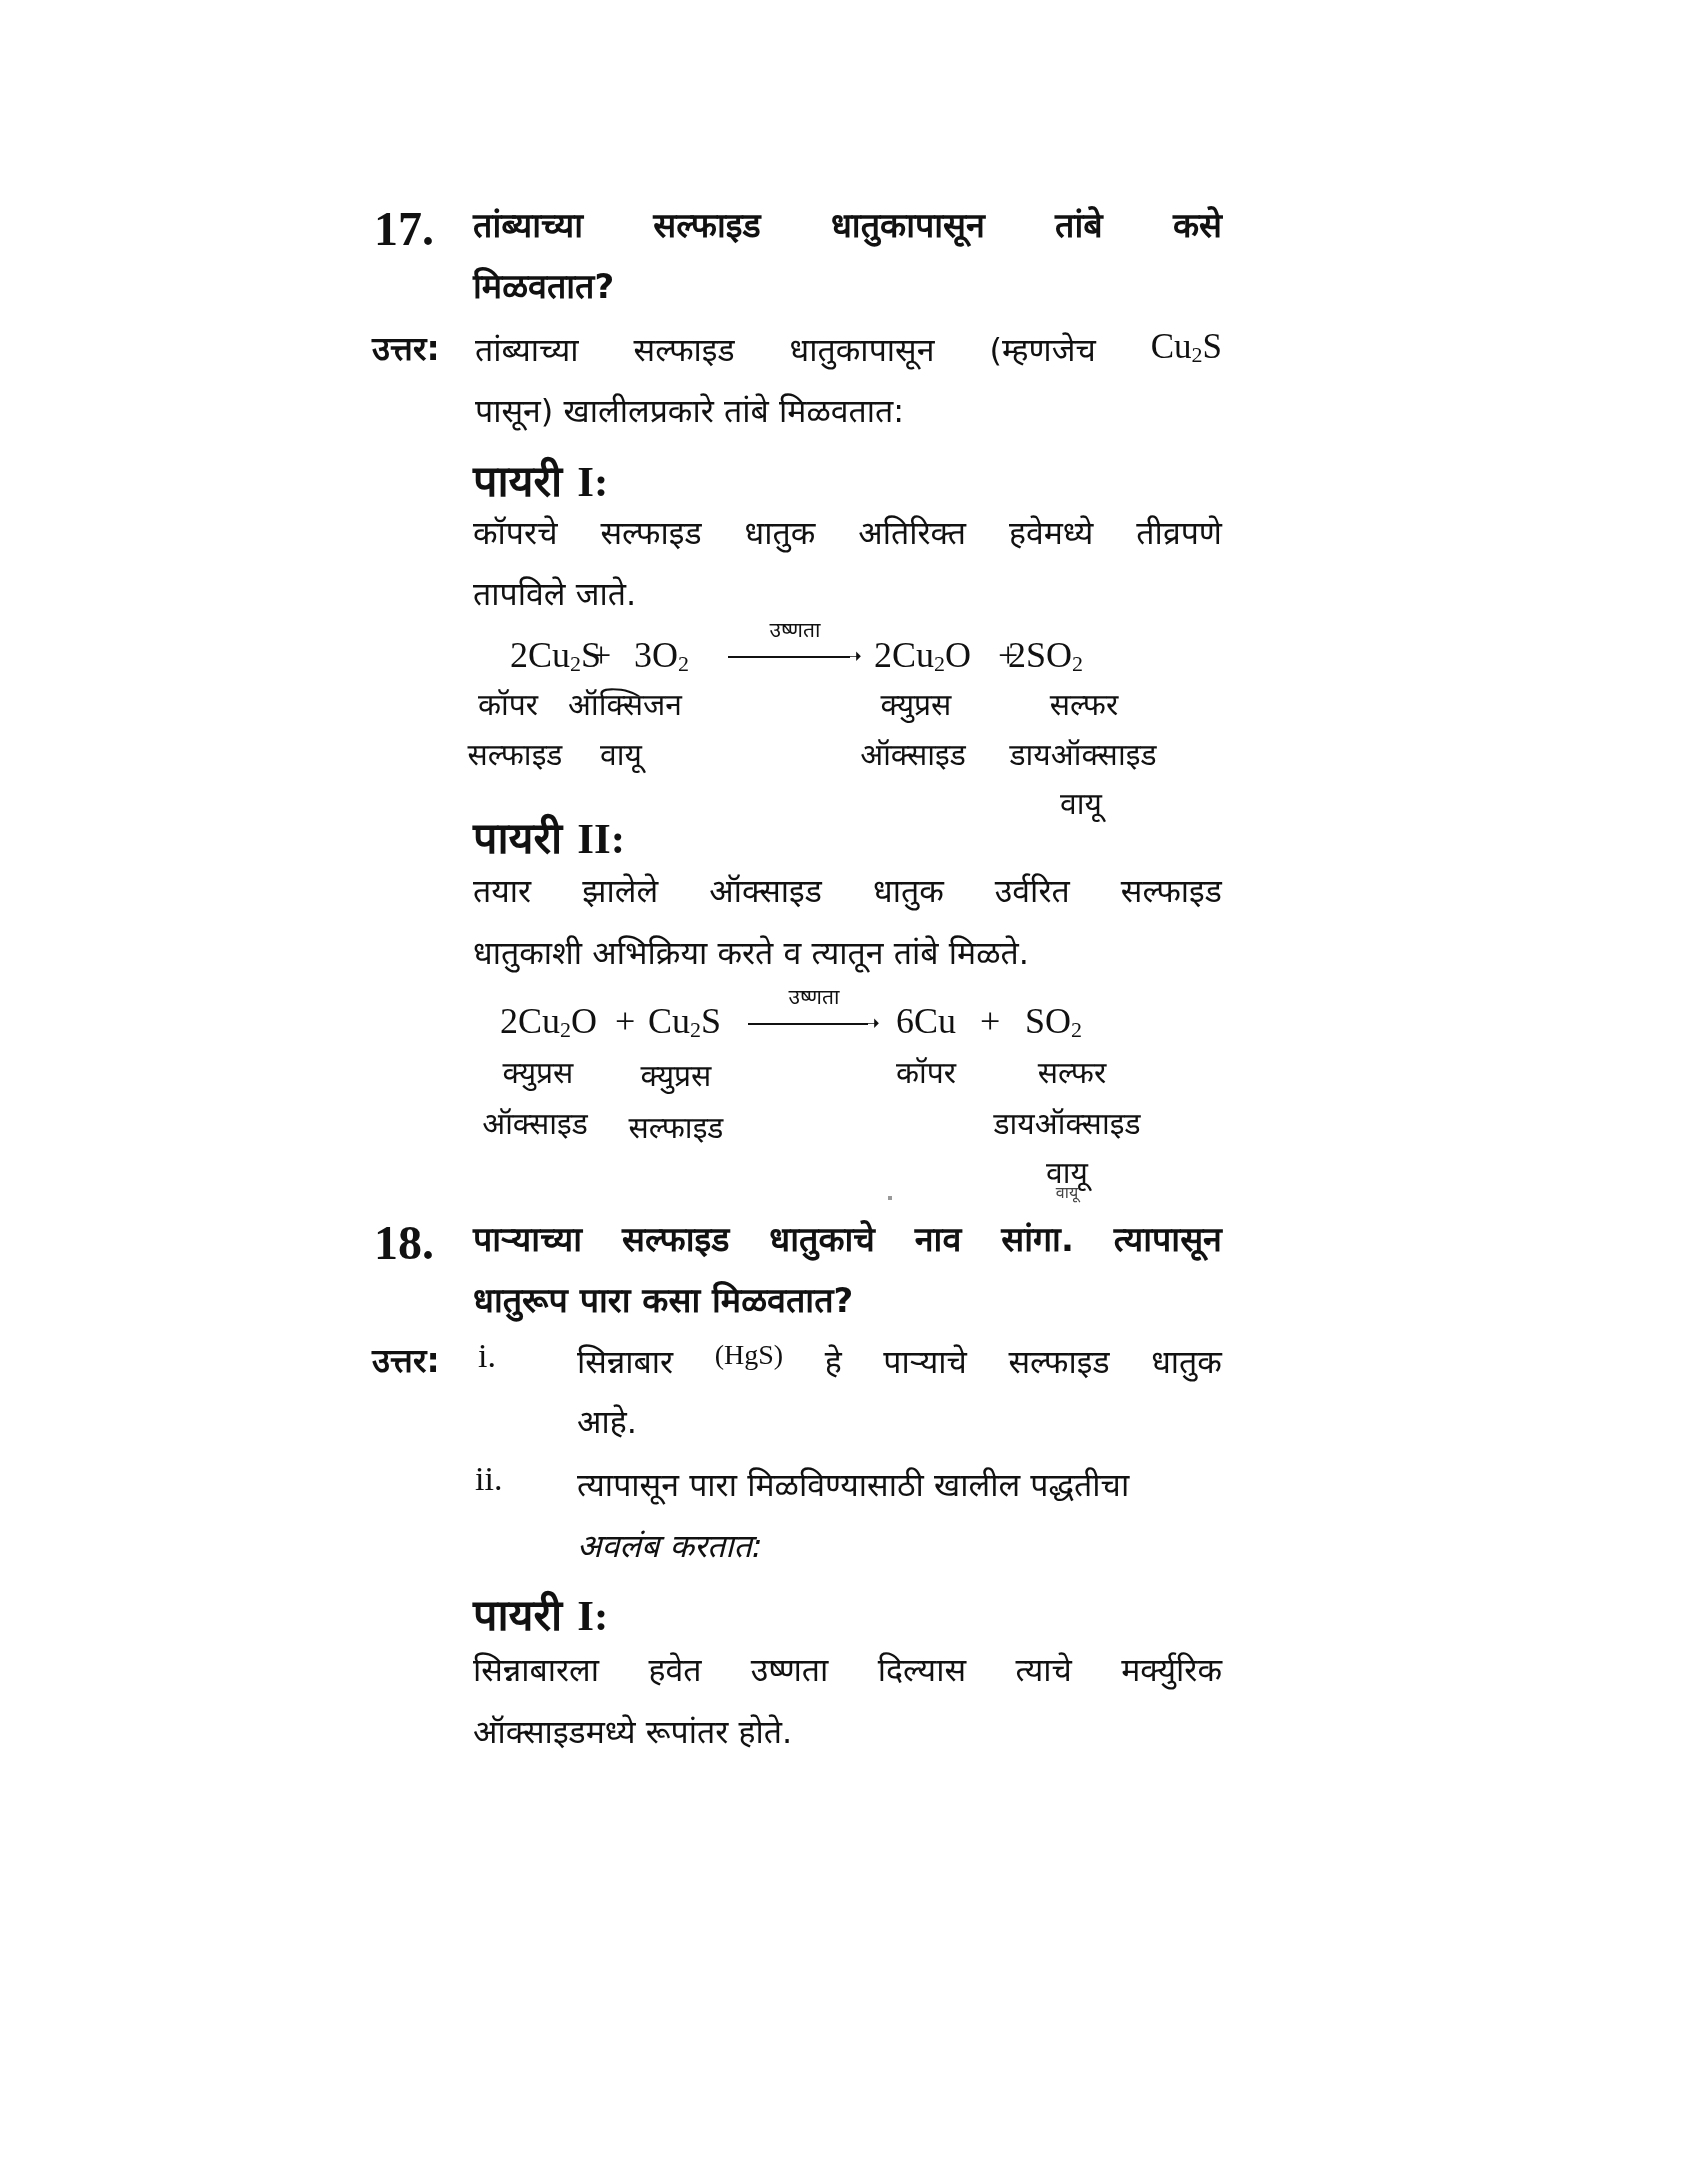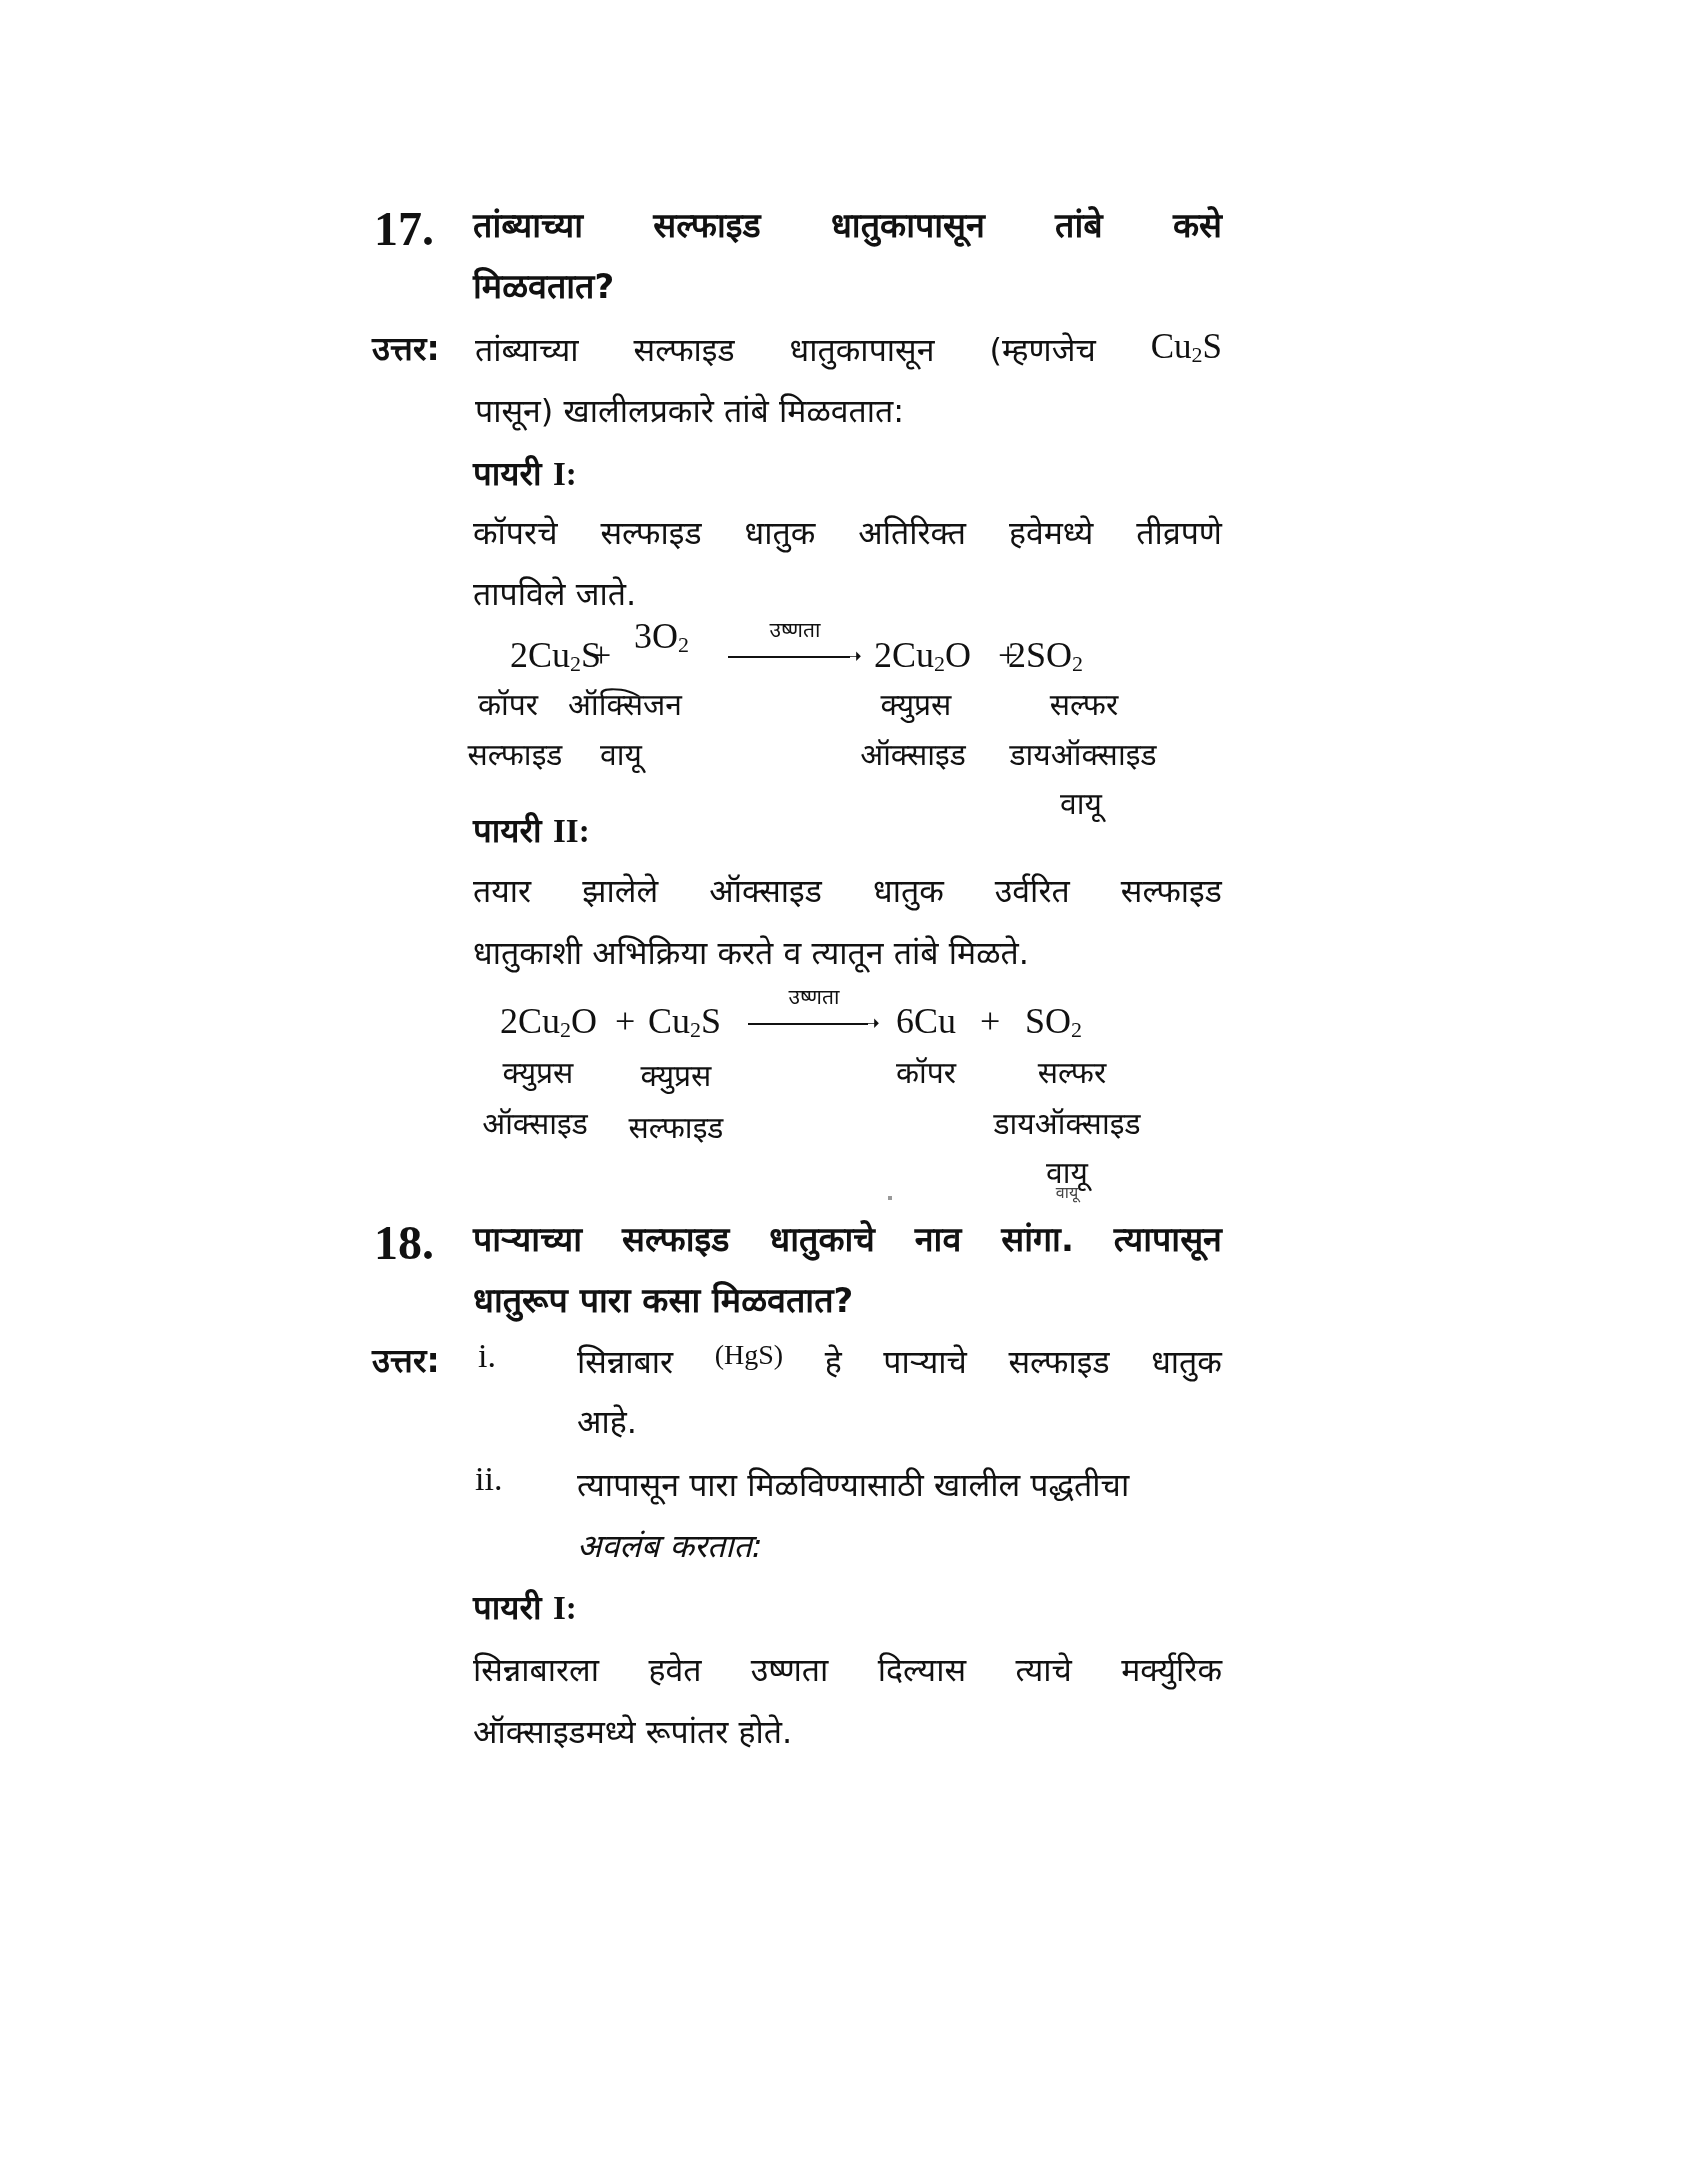--- a/index.html
+++ b/index.html
@@ -7,21 +7,21 @@
     width: 1683px; height: 2178px; background: #ffffff; color: #111;
     font-family: "Liberation Serif", "DejaVu Serif", serif;
     position: relative; overflow: hidden;
   }
   .abs { position: absolute; white-space: nowrap; }
   .q-num { font-family: "Liberation Serif", serif; font-weight: bold; font-size: 48px; }
   .q-text { font-family: "DejaVu Sans", sans-serif; font-weight: bold; font-size: 34px; }
   .ans-label { font-family: "DejaVu Sans", sans-serif; font-weight: bold; font-size: 33px; }
   .body-text { font-family: "DejaVu Sans", sans-serif; font-size: 32px; }
   .justify { display: flex; justify-content: space-between; }
-  .step { font-family: "DejaVu Sans", sans-serif; font-weight: bold; font-size: 33px; }
+  .step { font-family: "DejaVu Sans", sans-serif; font-weight: bold; font-size: 43px; }
   .step .roman { font-family: "Liberation Serif", serif; }
   .chem { font-family: "Liberation Serif", serif; font-size: 36px; }
   .chem sub { font-size: 22px; vertical-align: -4px; }
   .lbl { font-family: "DejaVu Sans", sans-serif; font-size: 30px; text-align: center; transform: translateX(-50%); }
   .arrow { position: absolute; }
   .arrow .line { position: absolute; left: 0; right: 12px; top: 50%; border-top: 2px solid #111; }
   .arrow .head { position: absolute; right: 0; top: 50%; transform: translateY(-52%); font-size: 22px; line-height: 1; font-family: "DejaVu Sans", sans-serif; }
   .arrow .cond { position: absolute; left: 0; right: 0; top: -30px; text-align: center; font-family: "DejaVu Sans", sans-serif; font-size: 21px; }
   .roman-list { font-family: "Liberation Serif", serif; font-size: 34px; }
   .speck { position: absolute; background: #999; }
@@ -61,21 +61,21 @@
   <span>हवेमध्ये</span>
   <span>तीव्रपणे</span>
 </div>
 <div class="abs body-text" style="left:473px; top:571px;">तापविले जाते.</div>
 
 <div>
   <div class="abs chem" style="left:490px; top:634px;margin-left:20px;">
     <span>2</span><span>Cu</span><sub>2</sub><span>S</span>
   </div>
   <div class="abs chem" style="left:591px; top:634px;">+</div>
-  <div class="abs chem" style="left:634px; top:615px;">
+  <div class="abs chem" style="left:634px; top:634px;">
     <span>3</span><span>O</span><sub>2</sub>
   </div>
   <div class="arrow" style="left:728px; top:645px; width:134px; height:22px;">
     <div class="line"></div>
       <div class="head">➝</div>
     <div class="cond">उष्णता</div>
   </div>
   <div class="abs chem" style="left:874px; top:634px;">
     <span>2</span><span>Cu</span><sub>2</sub><span>O</span>
   </div>

